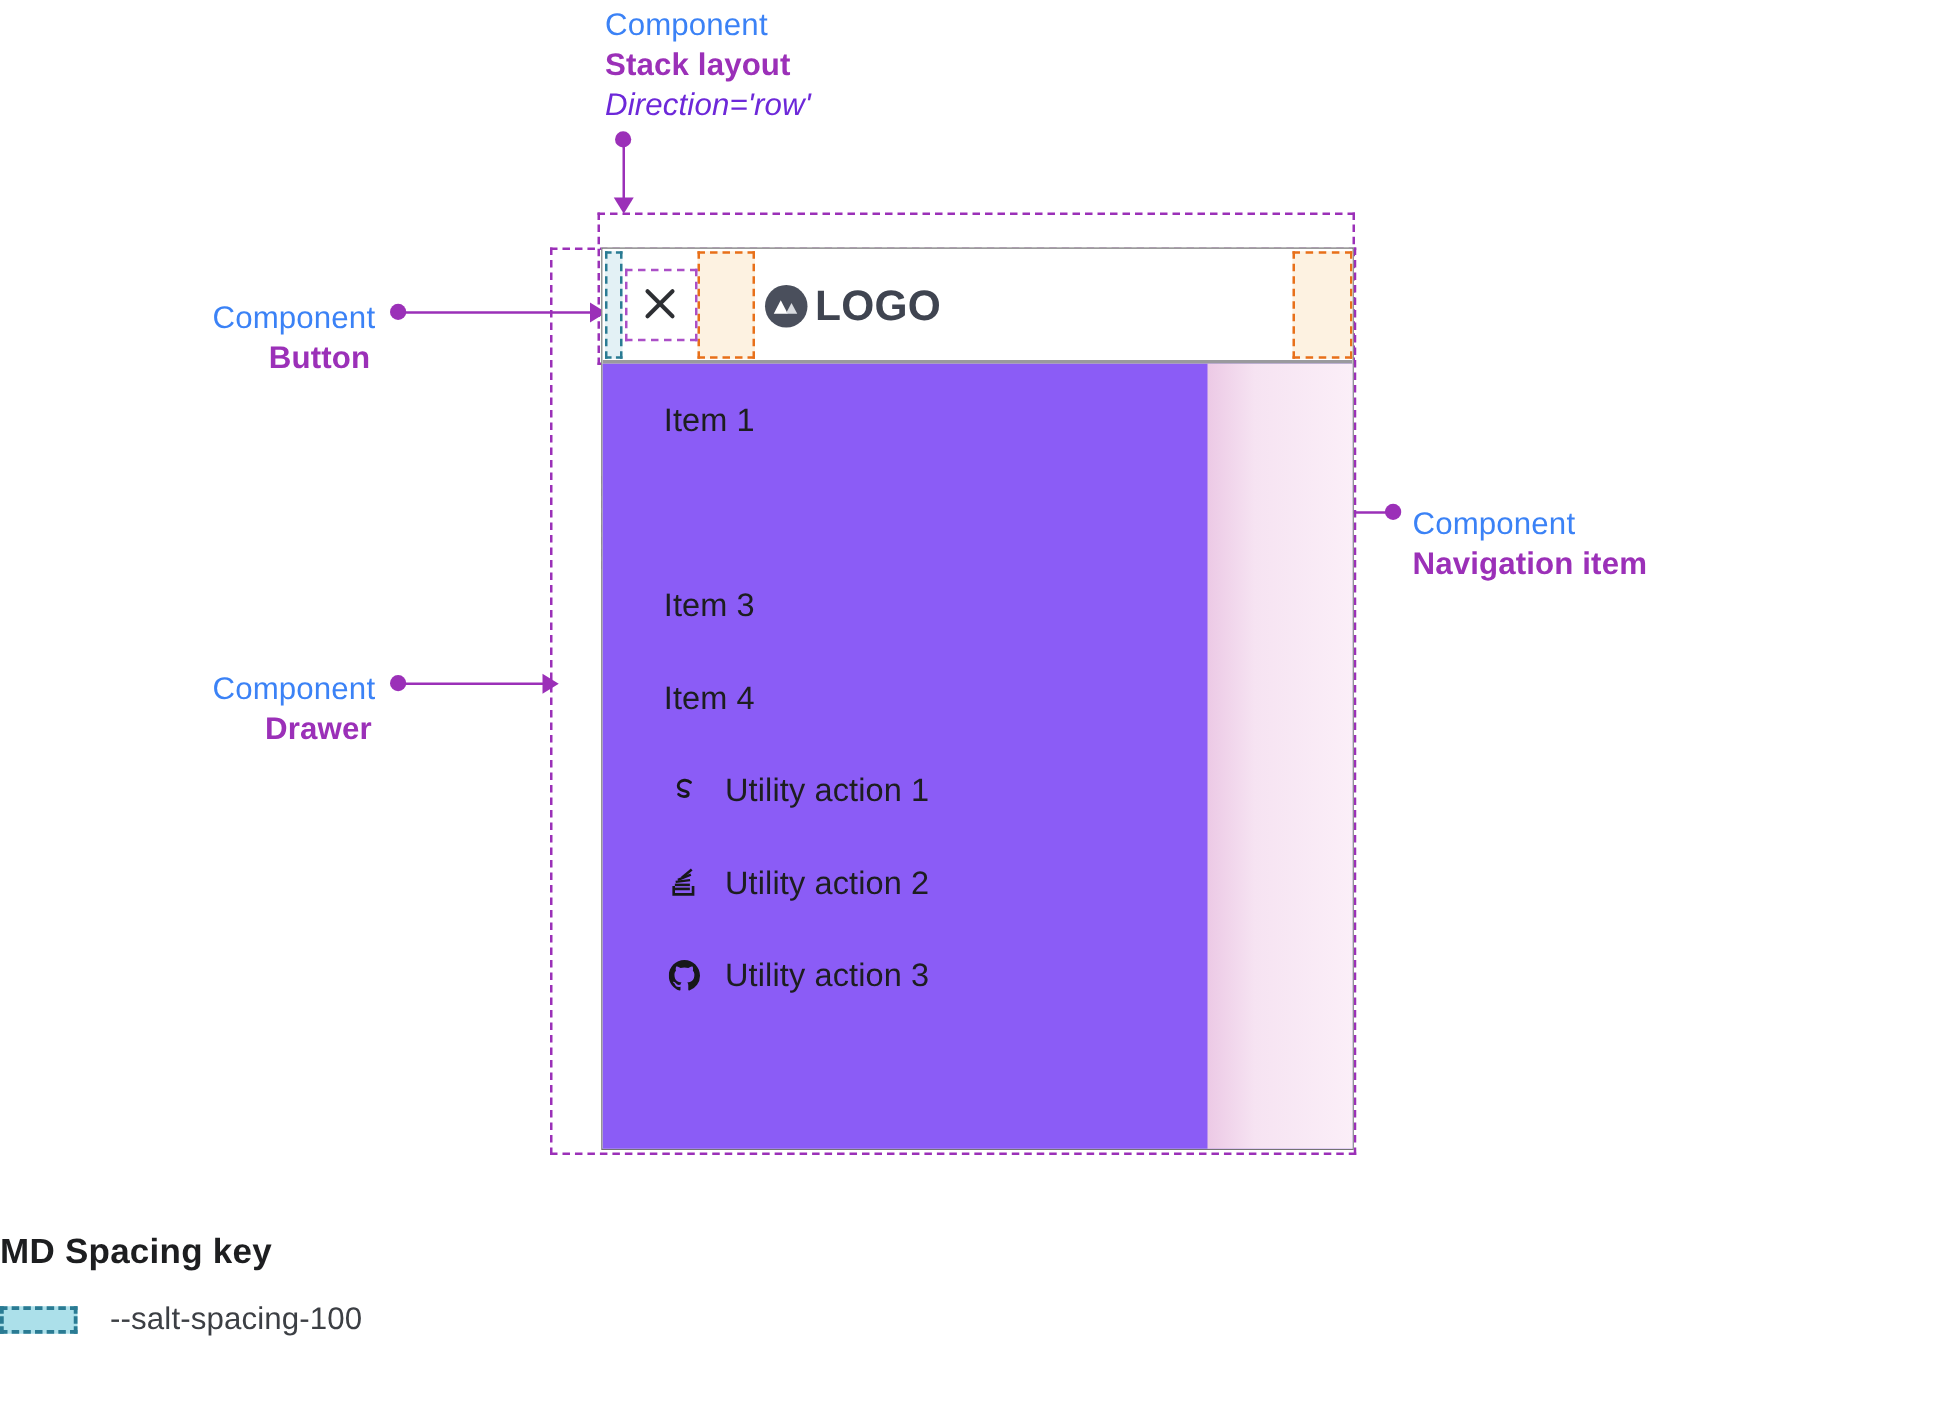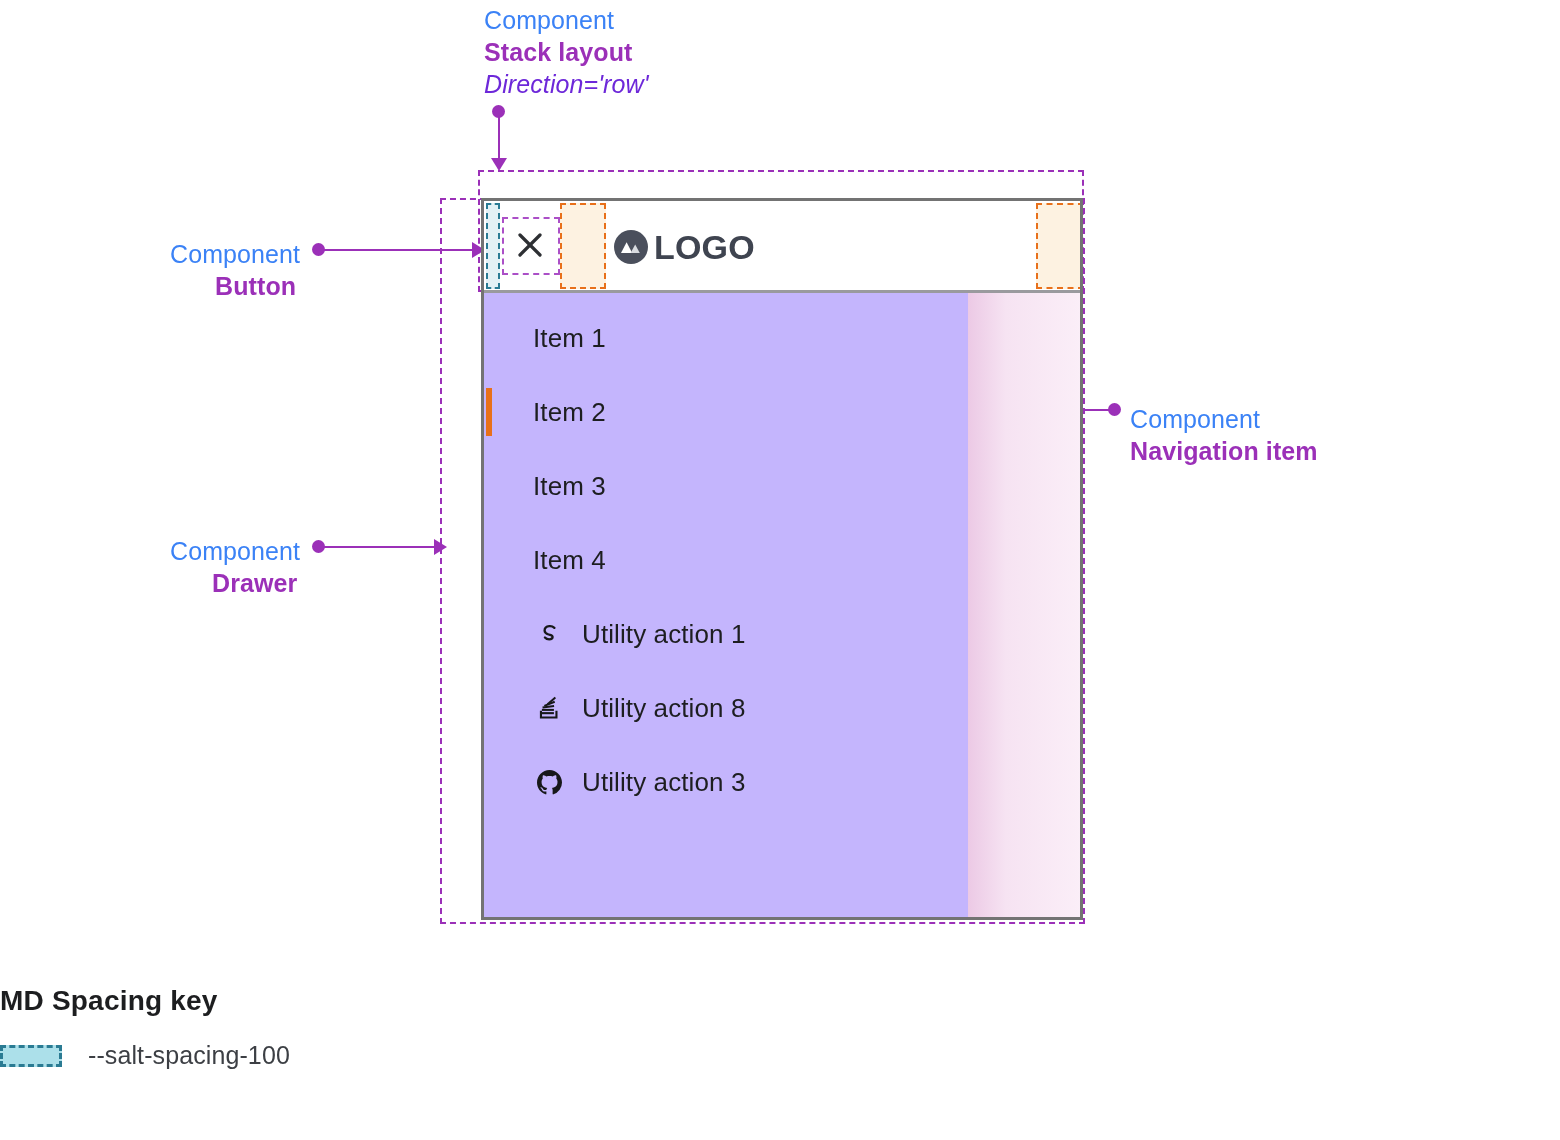--- a/index.html
+++ b/index.html
@@ -93,21 +93,21 @@
   }
 
   
   #drawer-surface {
     position: absolute;
     left: 481px;
     top: 198px;
     width: 602px;
     height: 722px;
     background: #ffffff;
-    border: 3px solid #737373;
+    border: 1px solid #737373;
     overflow: hidden;
   }
 
   #drawer-header {
     position: relative;
     height: 92px;
     background: #ffffff;
     border-bottom: 3px solid #9a9a9e;
     display: flex;
     align-items: center;
@@ -165,21 +165,21 @@
     font-size: 34px;
     font-weight: 700;
     color: #3f4450;
     letter-spacing: .2px;
   }
 
   
   #drawer-body {
     position: relative;
     height: 629px;
-    background: #c4b5fd;
+    background: #8b5cf6;
   }
 
   
   #nav-highlight-column {
     position: absolute;
     left: 484px;
     top: 0;
     width: 118px;
     height: 629px;
     background: linear-gradient(90deg, #ecc9e5 0%, #f6e3f2 32%, #fbeff8 100%);
@@ -339,24 +339,20 @@
     </div>
 
     <div id="drawer-body">
 
       <div id="nav-highlight-column"></div>
 
       <div class="nav-item" style="top:8px;">
         <span class="nav-item-label">Item 1</span>
       </div>
 
-      <div class="nav-item" style="top:82px;">
-        <span class="nav-active-bar"></span>
-        <span class="nav-item-label">Item 2</span>
-      </div>
 
       <div class="nav-item" style="top:156px;">
         <span class="nav-item-label">Item 3</span>
       </div>
 
       <div class="nav-item" style="top:230px;">
         <span class="nav-item-label">Item 4</span>
       </div>
 
       <div class="util-item" style="top:304px;">
@@ -376,21 +372,21 @@
             <g fill="#17181a">
               <rect x="4.6" y="16.1" width="12.3" height="2.1"></rect>
               <rect x="4.9" y="12.9" width="12" height="2.0"></rect>
               <rect x="5.5" y="9.8" width="11.6" height="2.0" transform="rotate(-7 11.3 10.8)"></rect>
               <rect x="6.9" y="6.8" width="11.2" height="2.0" transform="rotate(-22 12.5 7.8)"></rect>
               <rect x="9.3" y="3.9" width="10.3" height="2.0" transform="rotate(-40 14.4 4.9)"></rect>
               <path d="M2.9 14.8 h2.1 v5.6 h13.4 v-5.6 h2.1 v7.7 H2.9 Z"></path>
             </g>
           </svg>
         </span>
-        <span class="util-label">Utility action 8</span>
+        <span class="util-label">Utility action 2</span>
       </div>
 
       <div class="util-item" style="top:452px;">
         <span class="util-icon">
           <svg width="25" height="25" viewBox="0 0 16 16" fill="#17181a">
             <path d="M8 0C3.58 0 0 3.58 0 8c0 3.54 2.29 6.53 5.47 7.59.4.07.55-.17.55-.38
                      0-.19-.01-.82-.01-1.49-2.01.37-2.53-.49-2.69-.94-.09-.23-.48-.94-.82-1.13
                      -.28-.15-.68-.52-.01-.53.63-.01 1.08.58 1.23.82.72 1.21 1.87.87 2.33.66
                      .07-.52.28-.87.51-1.07-1.78-.2-3.64-.89-3.64-3.95 0-.87.31-1.59.82-2.15
                      -.08-.2-.36-1.02.08-2.12 0 0 .67-.21 2.2.82.64-.18 1.32-.27 2-.27s1.36.09 2 .27

